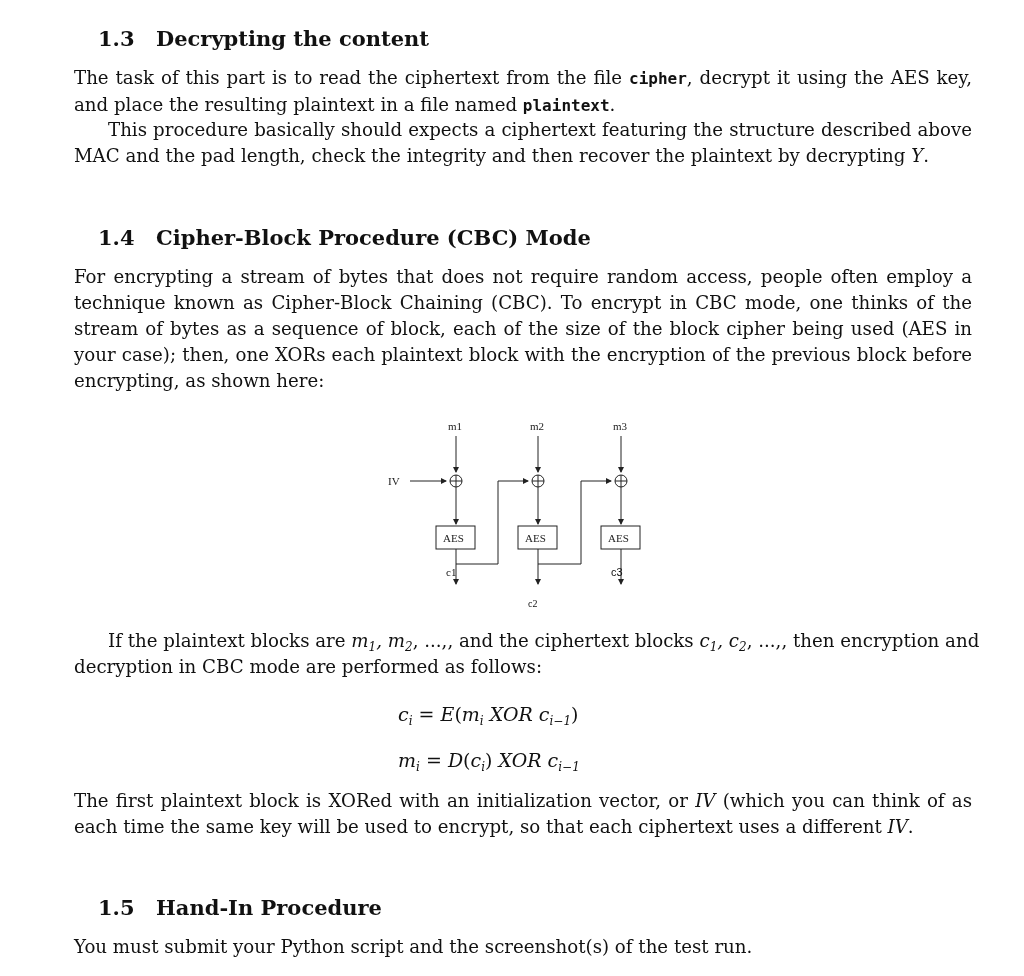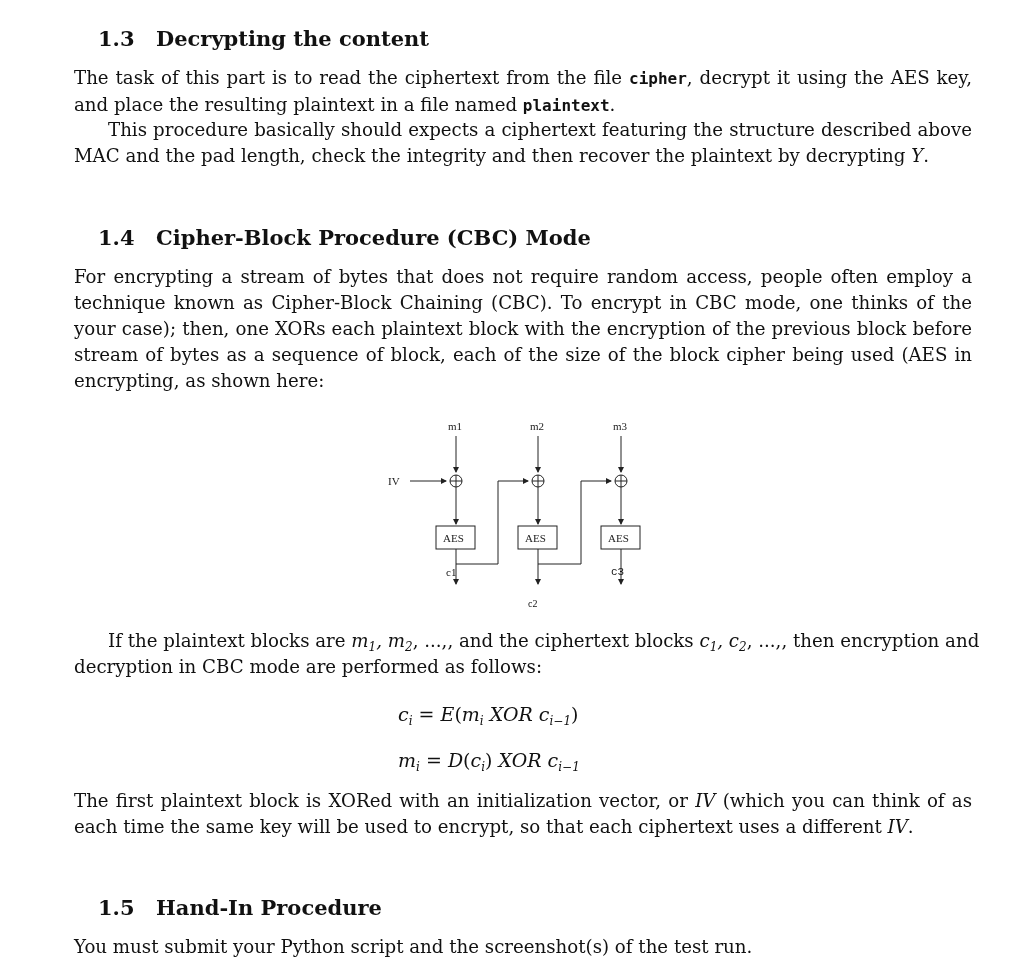--- a/index.html
+++ b/index.html
@@ -37,22 +37,22 @@
     <span class="line indent">This procedure basically should expects a ciphertext featuring the structure described above</span>
     <span class="line last"><span>MAC and the pad length, check the integrity and then recover the plaintext by decrypting </span><span class="mi">Y</span><span>.</span></span>
   </div>
 
   <div class="h" style="top:225px">
     <span class="num">1.4</span><span>Cipher-Block Procedure (CBC) Mode</span>
   </div>
   <div class="p" style="top:264px">
     <span class="line">For encrypting a stream of bytes that does not require random access, people often employ a</span>
     <span class="line">technique known as Cipher-Block Chaining (CBC). To encrypt in CBC mode, one thinks of the</span>
+    <span class="line">stream of bytes as a sequence of block, each of the size of the block cipher being used (AES in</span>
     <span class="line">your case); then, one XORs each plaintext block with the encryption of the previous block before</span>
-    <span class="line">stream of bytes as a sequence of block, each of the size of the block cipher being used (AES in</span>
     <span class="line last">encrypting, as shown here:</span>
   </div>
 </div>
 
 <svg class="diagram" viewBox="0 0 280 180" width="280" height="180">
   <defs>
     <marker id="ah" markerWidth="6" markerHeight="6" refX="5" refY="3" orient="auto">
       <path d="M0,0 L6,3 L0,6 Z" fill="#222"></path>
     </marker>
   </defs>
@@ -93,21 +93,21 @@
   <text x="145" y="132">AES</text>
   <text x="228" y="132">AES</text>
 </svg>
 <svg style="position:absolute;left:380px;top:588px" width="280" height="22">
   <text x="70" y="-10" style="font-family:'Liberation Serif',serif;font-size:11px">c1</text>
 </svg>
 
 <div class="page">
   <div style="position:absolute;left:390px;top:566px;font-size:11px;font-family:'Liberation Serif',serif">c1</div>
   <div style="position:absolute;left:472px;top:598px;font-size:10px;font-family:Liberation Serif, serif">c2</div>
-  <div style="position:absolute;left:555px;top:566px;font-size:11px;font-family:Liberation Mono, monospace">c3</div>
+  <div style="position:absolute;left:555px;top:566px;font-size:11px;font-family:Liberation Sans, sans-serif">c3</div>
 
   <div class="p" style="top:628px">
     <span class="line indent"><span>If the plaintext blocks are </span><span class="mi">m<sub>1</sub>, m<sub>2</sub></span><span>, ...,</span><span>, and the ciphertext blocks </span><span class="mi">c<sub>1</sub>, c<sub>2</sub></span><span>, ...,</span><span>, then encryption and</span></span>
     <span class="line last">decryption in CBC mode are performed as follows:</span>
   </div>
 
   <div class="eq" style="left:342px;top:703px">
     <span>c</span><sub>i</sub><span class="up"> = </span><span>E</span><span class="up">(</span><span>m</span><sub>i</sub><span> XOR </span><span>c</span><sub>i−1</sub><span class="up">)</span>
   </div>
   <div class="eq" style="left:342px;top:749px">

